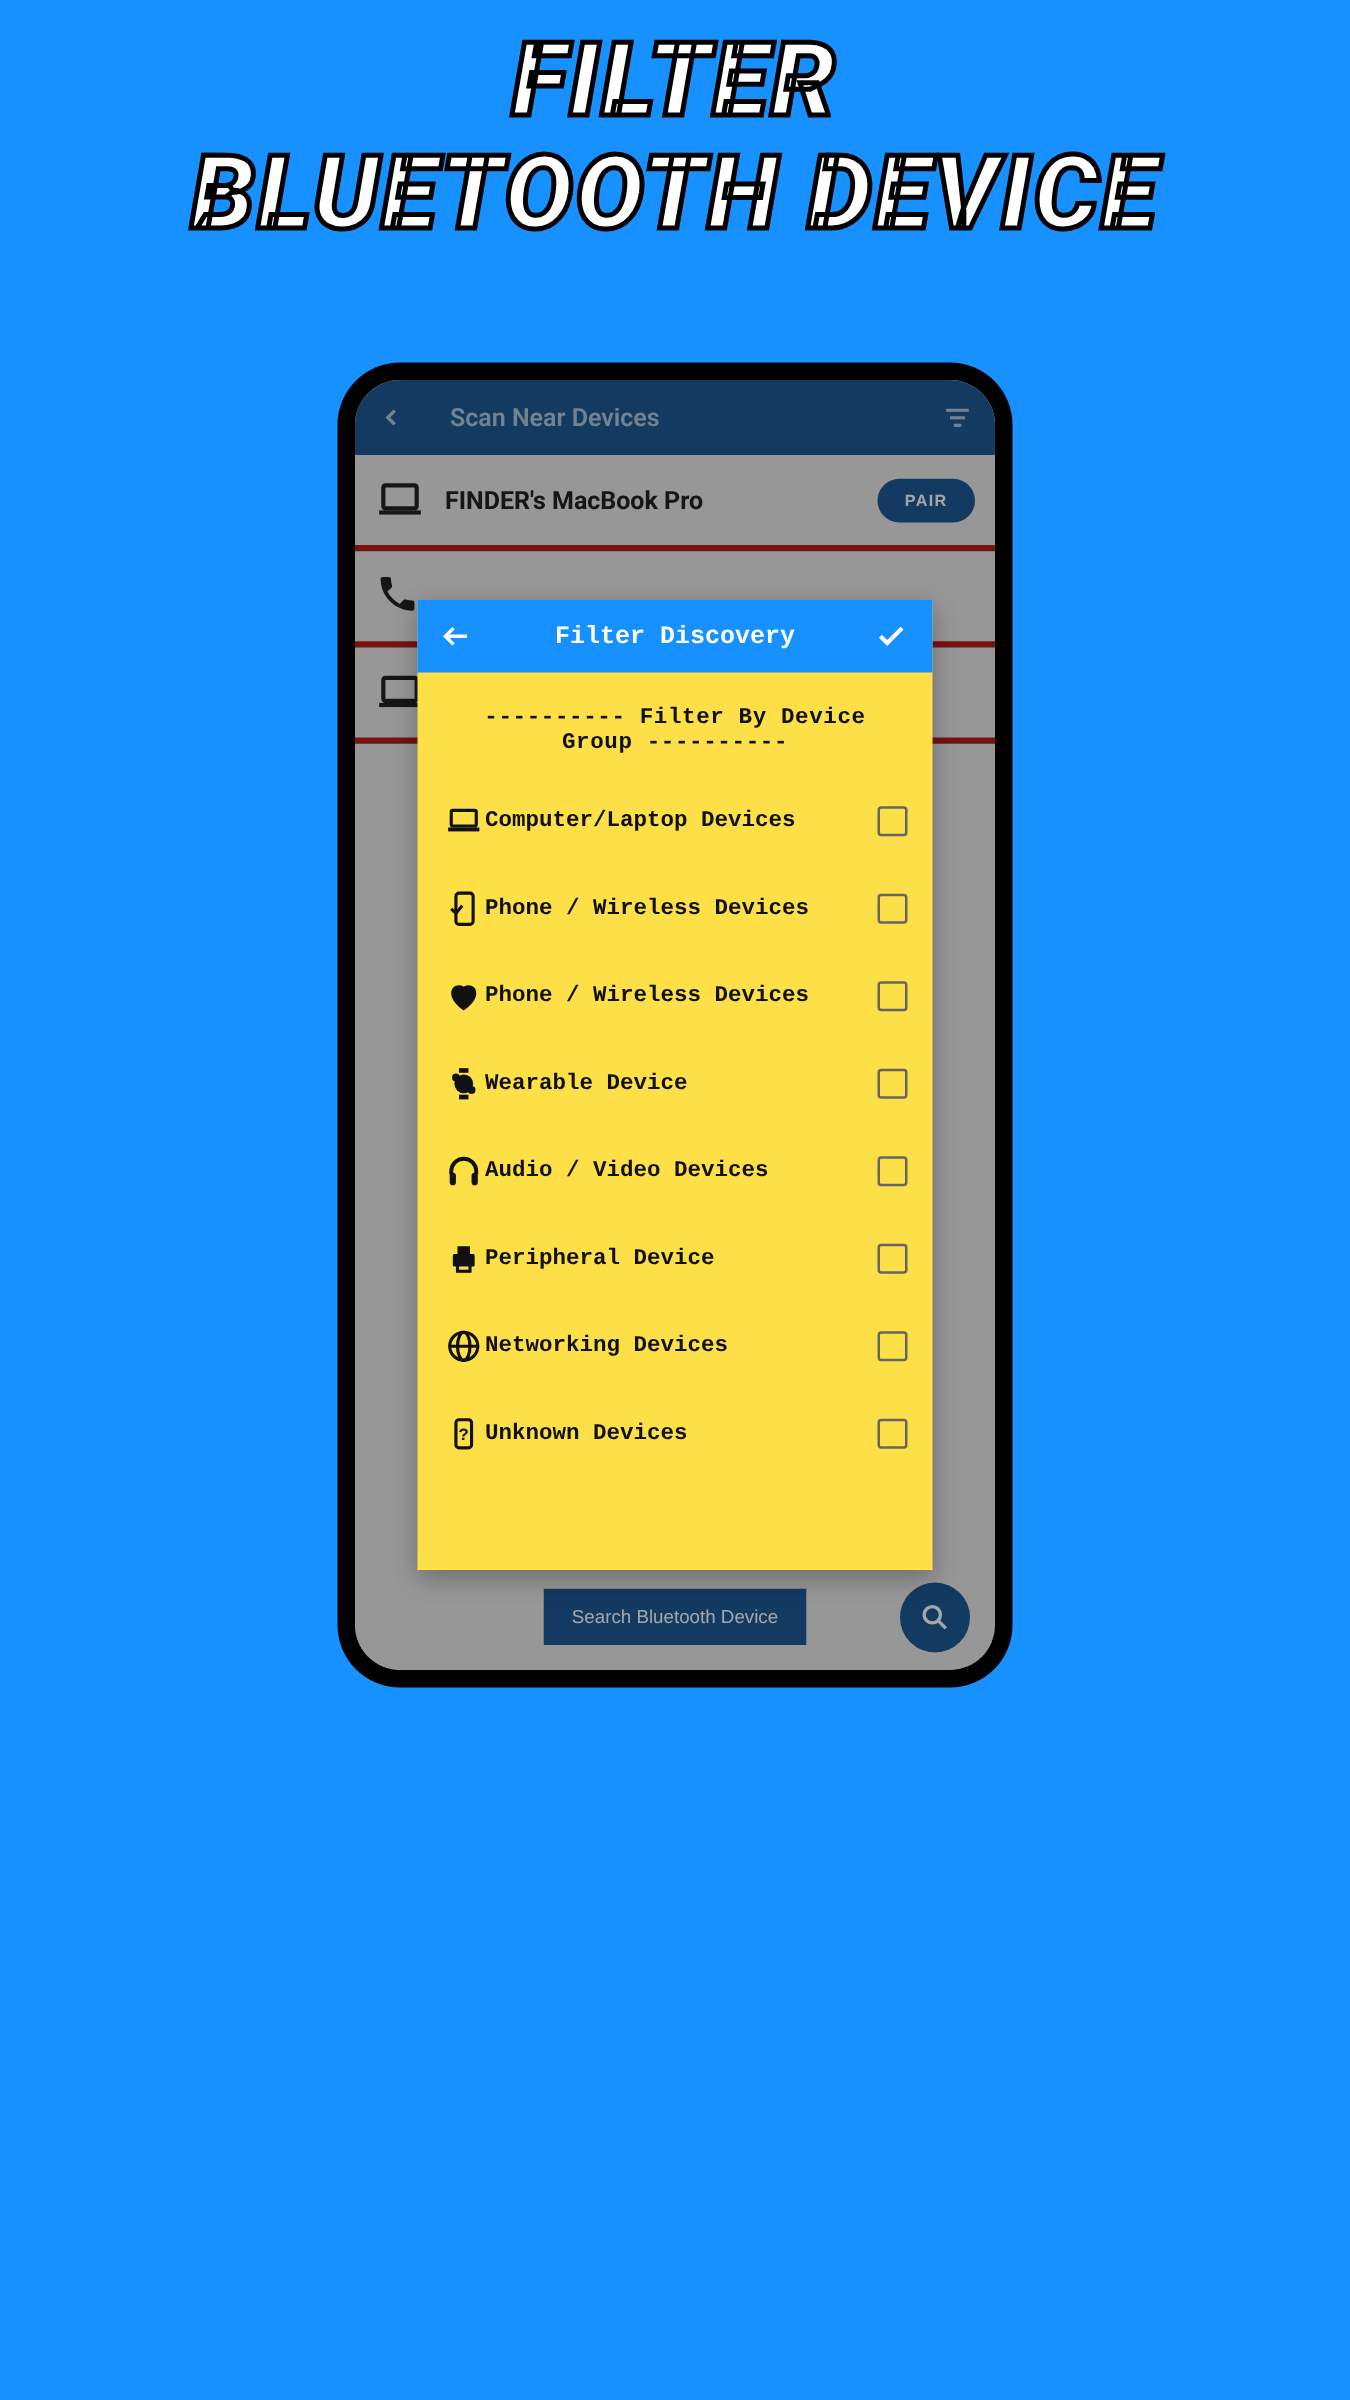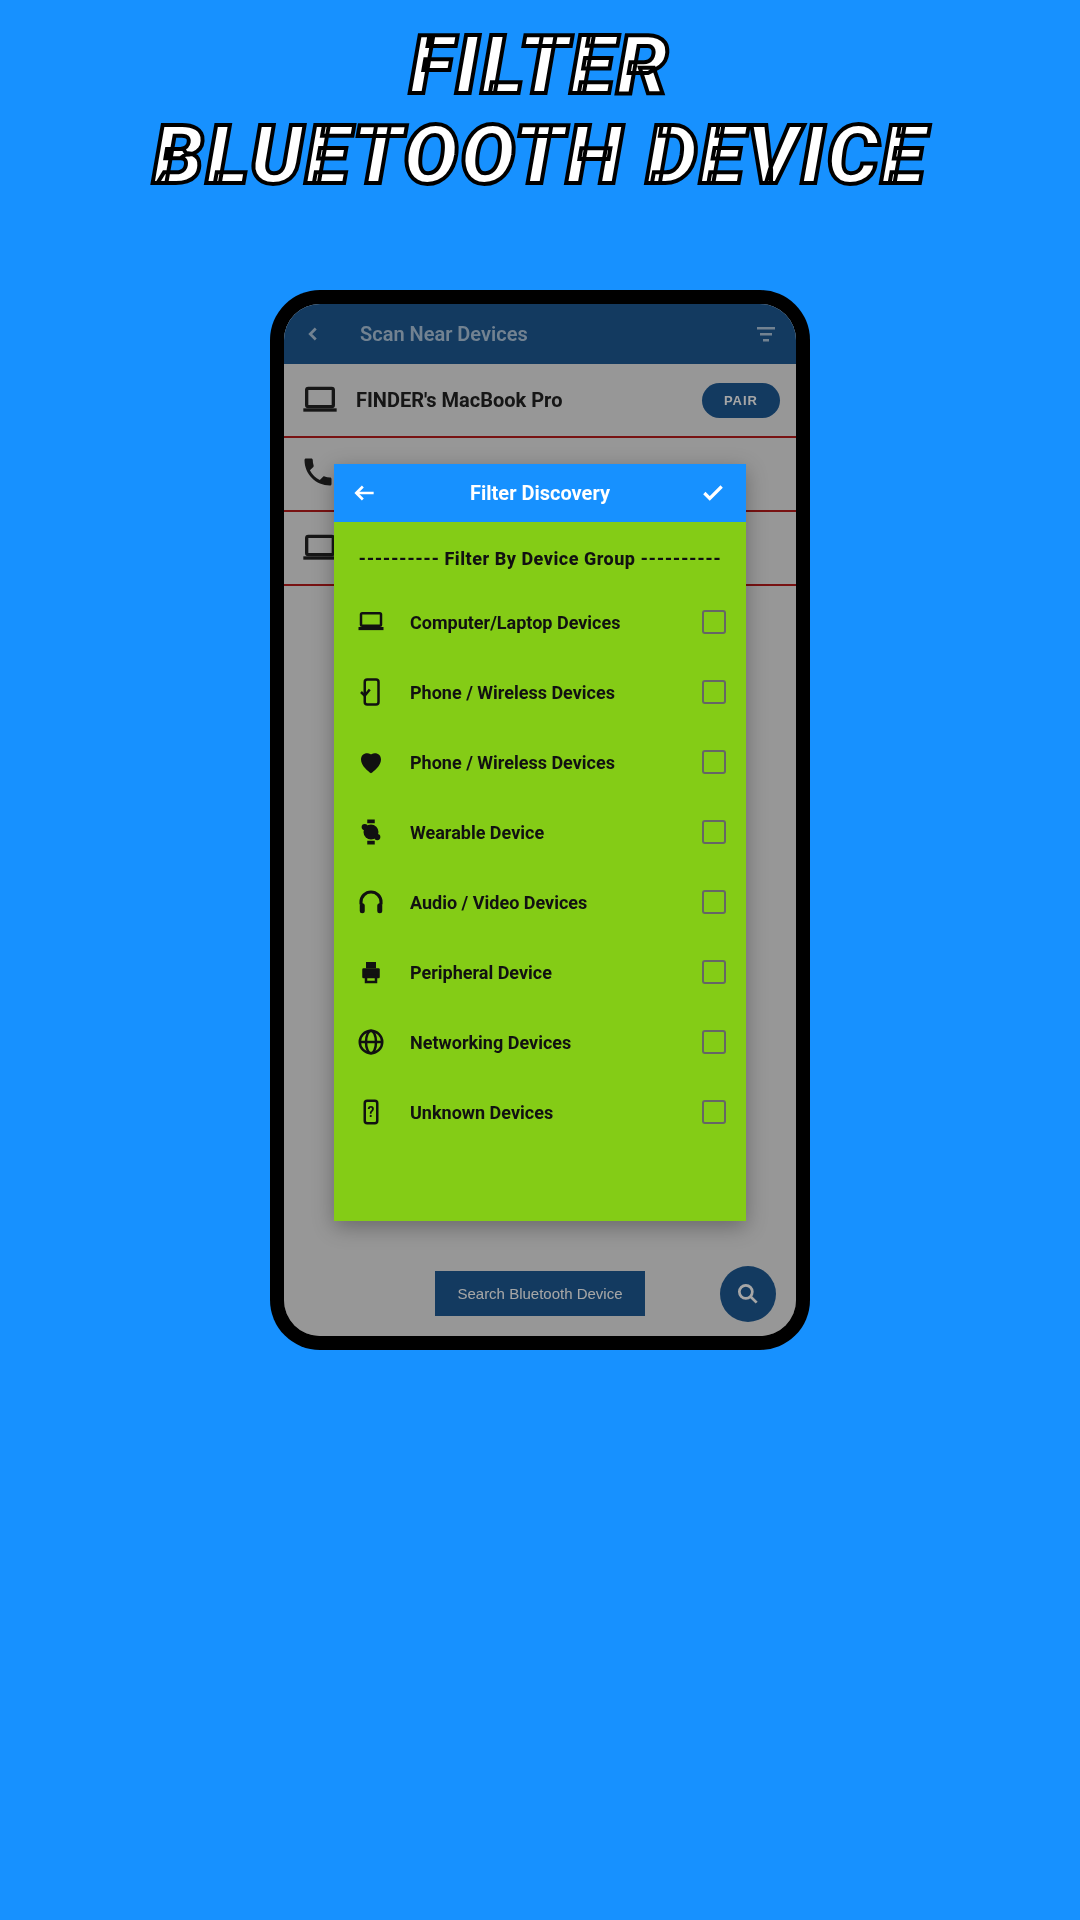--- a/index.html
+++ b/index.html
@@ -54,21 +54,21 @@
   font-size: 20px;
   font-weight: 600;
   flex: 1;
 }
 .app-header .filter-icon { color: #b0c8df; }
 .device-list { padding: 0; }
 .device-row {
   display: flex;
   align-items: center;
   padding: 16px;
-  border-bottom: 2px solid #b91c1c;
+  border-bottom: 5px solid #b91c1c;
   gap: 16px;
 }
 .device-icon { width: 40px; height: 40px; color: #222; }
 .device-name {
   flex: 1;
   font-size: 20px;
   font-weight: 700;
   color: #222;
 }
 .pair-btn {
@@ -111,25 +111,26 @@
   right: 20px;
   bottom: 14px;
 }
 .overlay {
   position: absolute;
   inset: 0;
   background: rgba(0,0,0,0.35);
 }
 .dialog {
   position: absolute;
-  top: 160px;
+  top: 176px;
   left: 50px;
   right: 50px;
-  background: #84cc16;
+  background: #fde047;
   box-shadow: 0 6px 20px rgba(0,0,0,0.3);
+  font-family: Liberation Mono, monospace;
 }
 .dialog-header {
   height: 58px;
   background: #1791ff;
   display: flex;
   align-items: center;
   padding: 0 18px;
   color: #fff;
 }
 .dialog-header .back-arrow { width: 28px; }
@@ -145,21 +146,20 @@
   text-align: center;
   font-size: 18px;
   font-weight: 800;
   color: #111;
   margin: 12px 0 18px;
   letter-spacing: 0.5px;
 }
 .filter-row {
   display: flex;
   align-items: center;
-  gap: 22px;
   padding: 18px 0;
 }
 .filter-row .row-icon {
   width: 34px;
   height: 34px;
   display: flex;
   align-items: center;
   justify-content: center;
   color: #111;
 }

